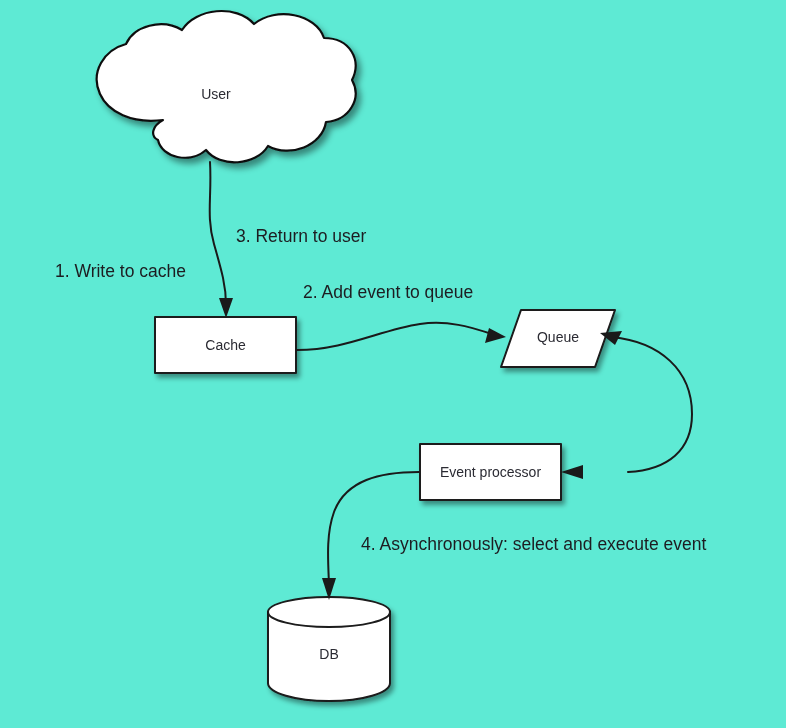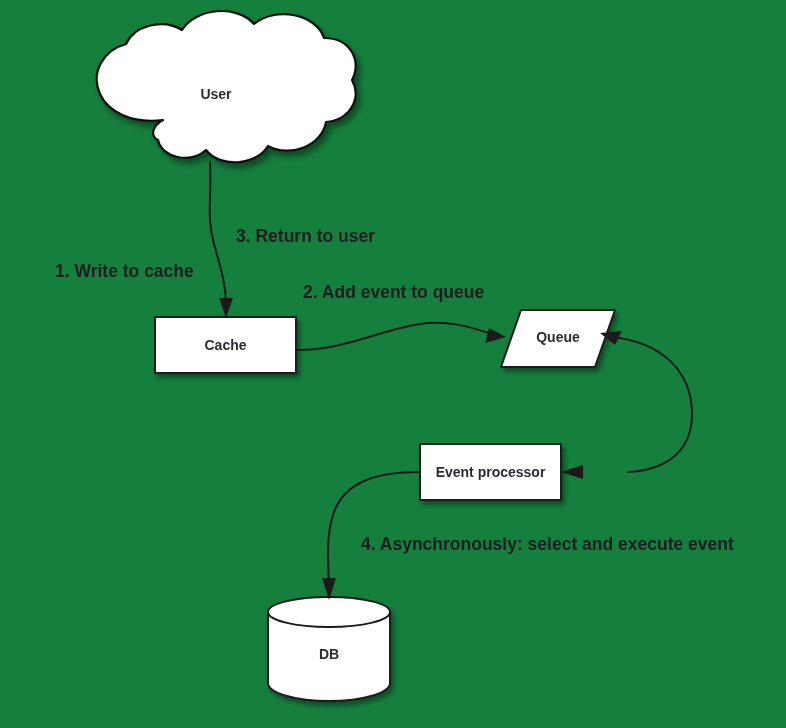--- a/index.html
+++ b/index.html
@@ -11,22 +11,21 @@
   body {
     width: 786px;
     height: 728px;
     overflow: hidden;
     font-family: "Liberation Sans", "DejaVu Sans", sans-serif;
   }
   #diagram-root {
     position: relative;
     width: 786px;
     height: 728px;
-    background: #15803d;
-    font-weight: bold;
+    background: #5eead4;
   }
   #diagram-svg {
     position: absolute;
     left: 0;
     top: 0;
     width: 786px;
     height: 728px;
     display: block;
   }
   .node-label {

